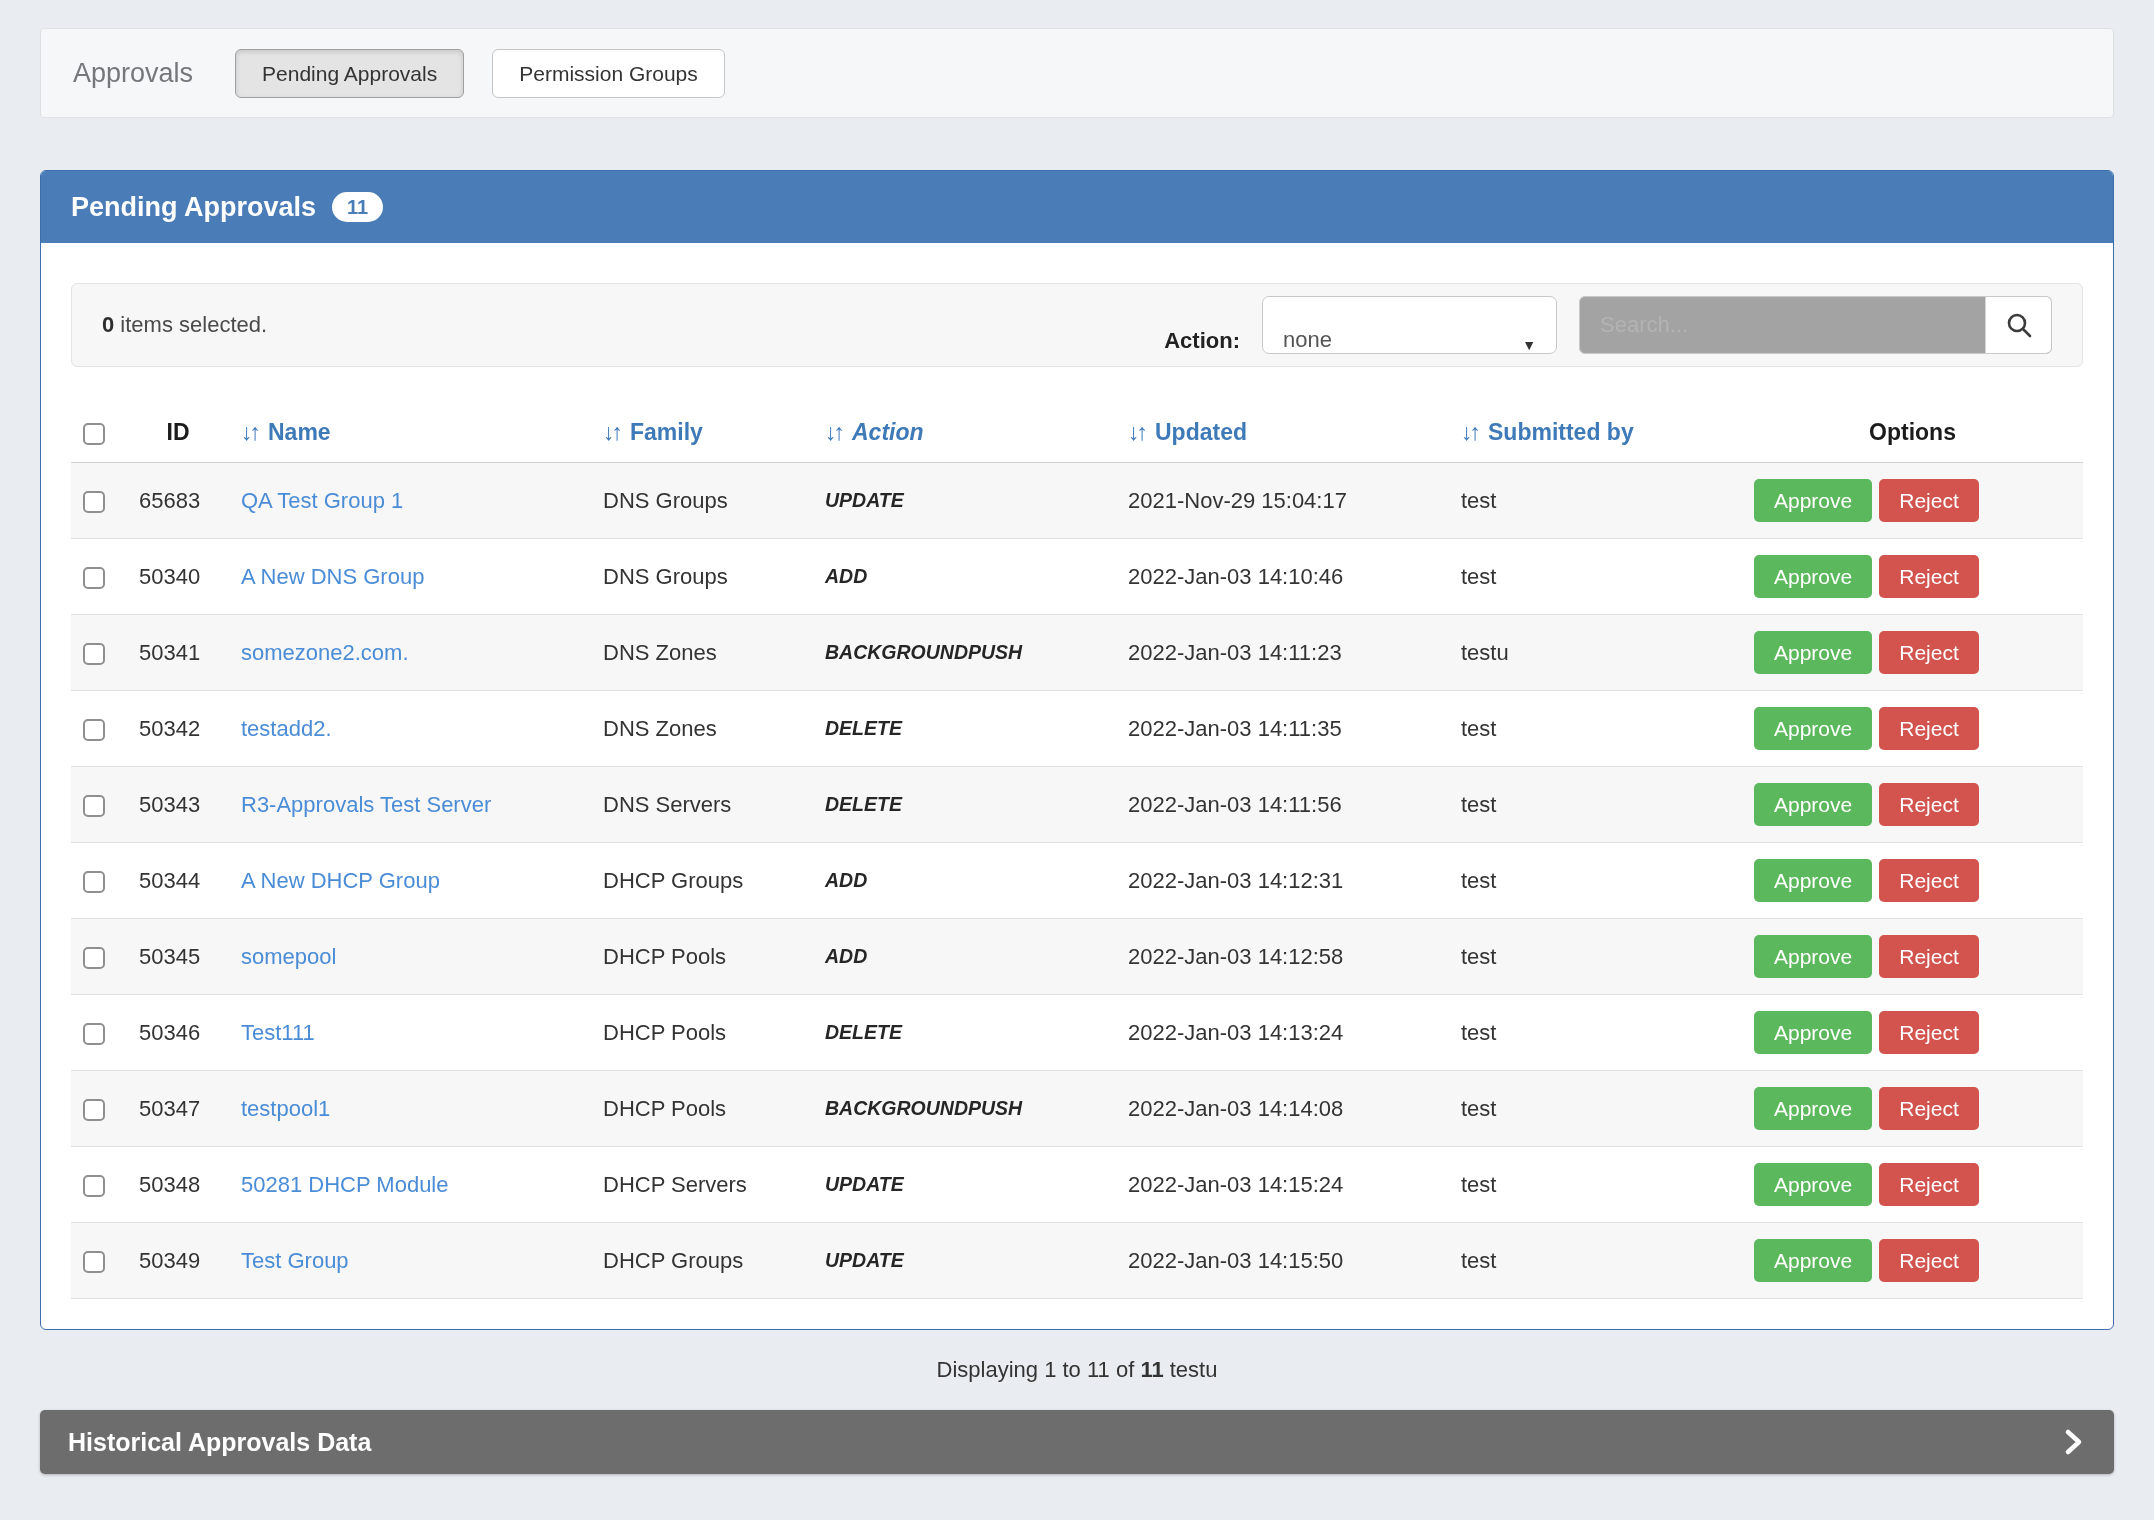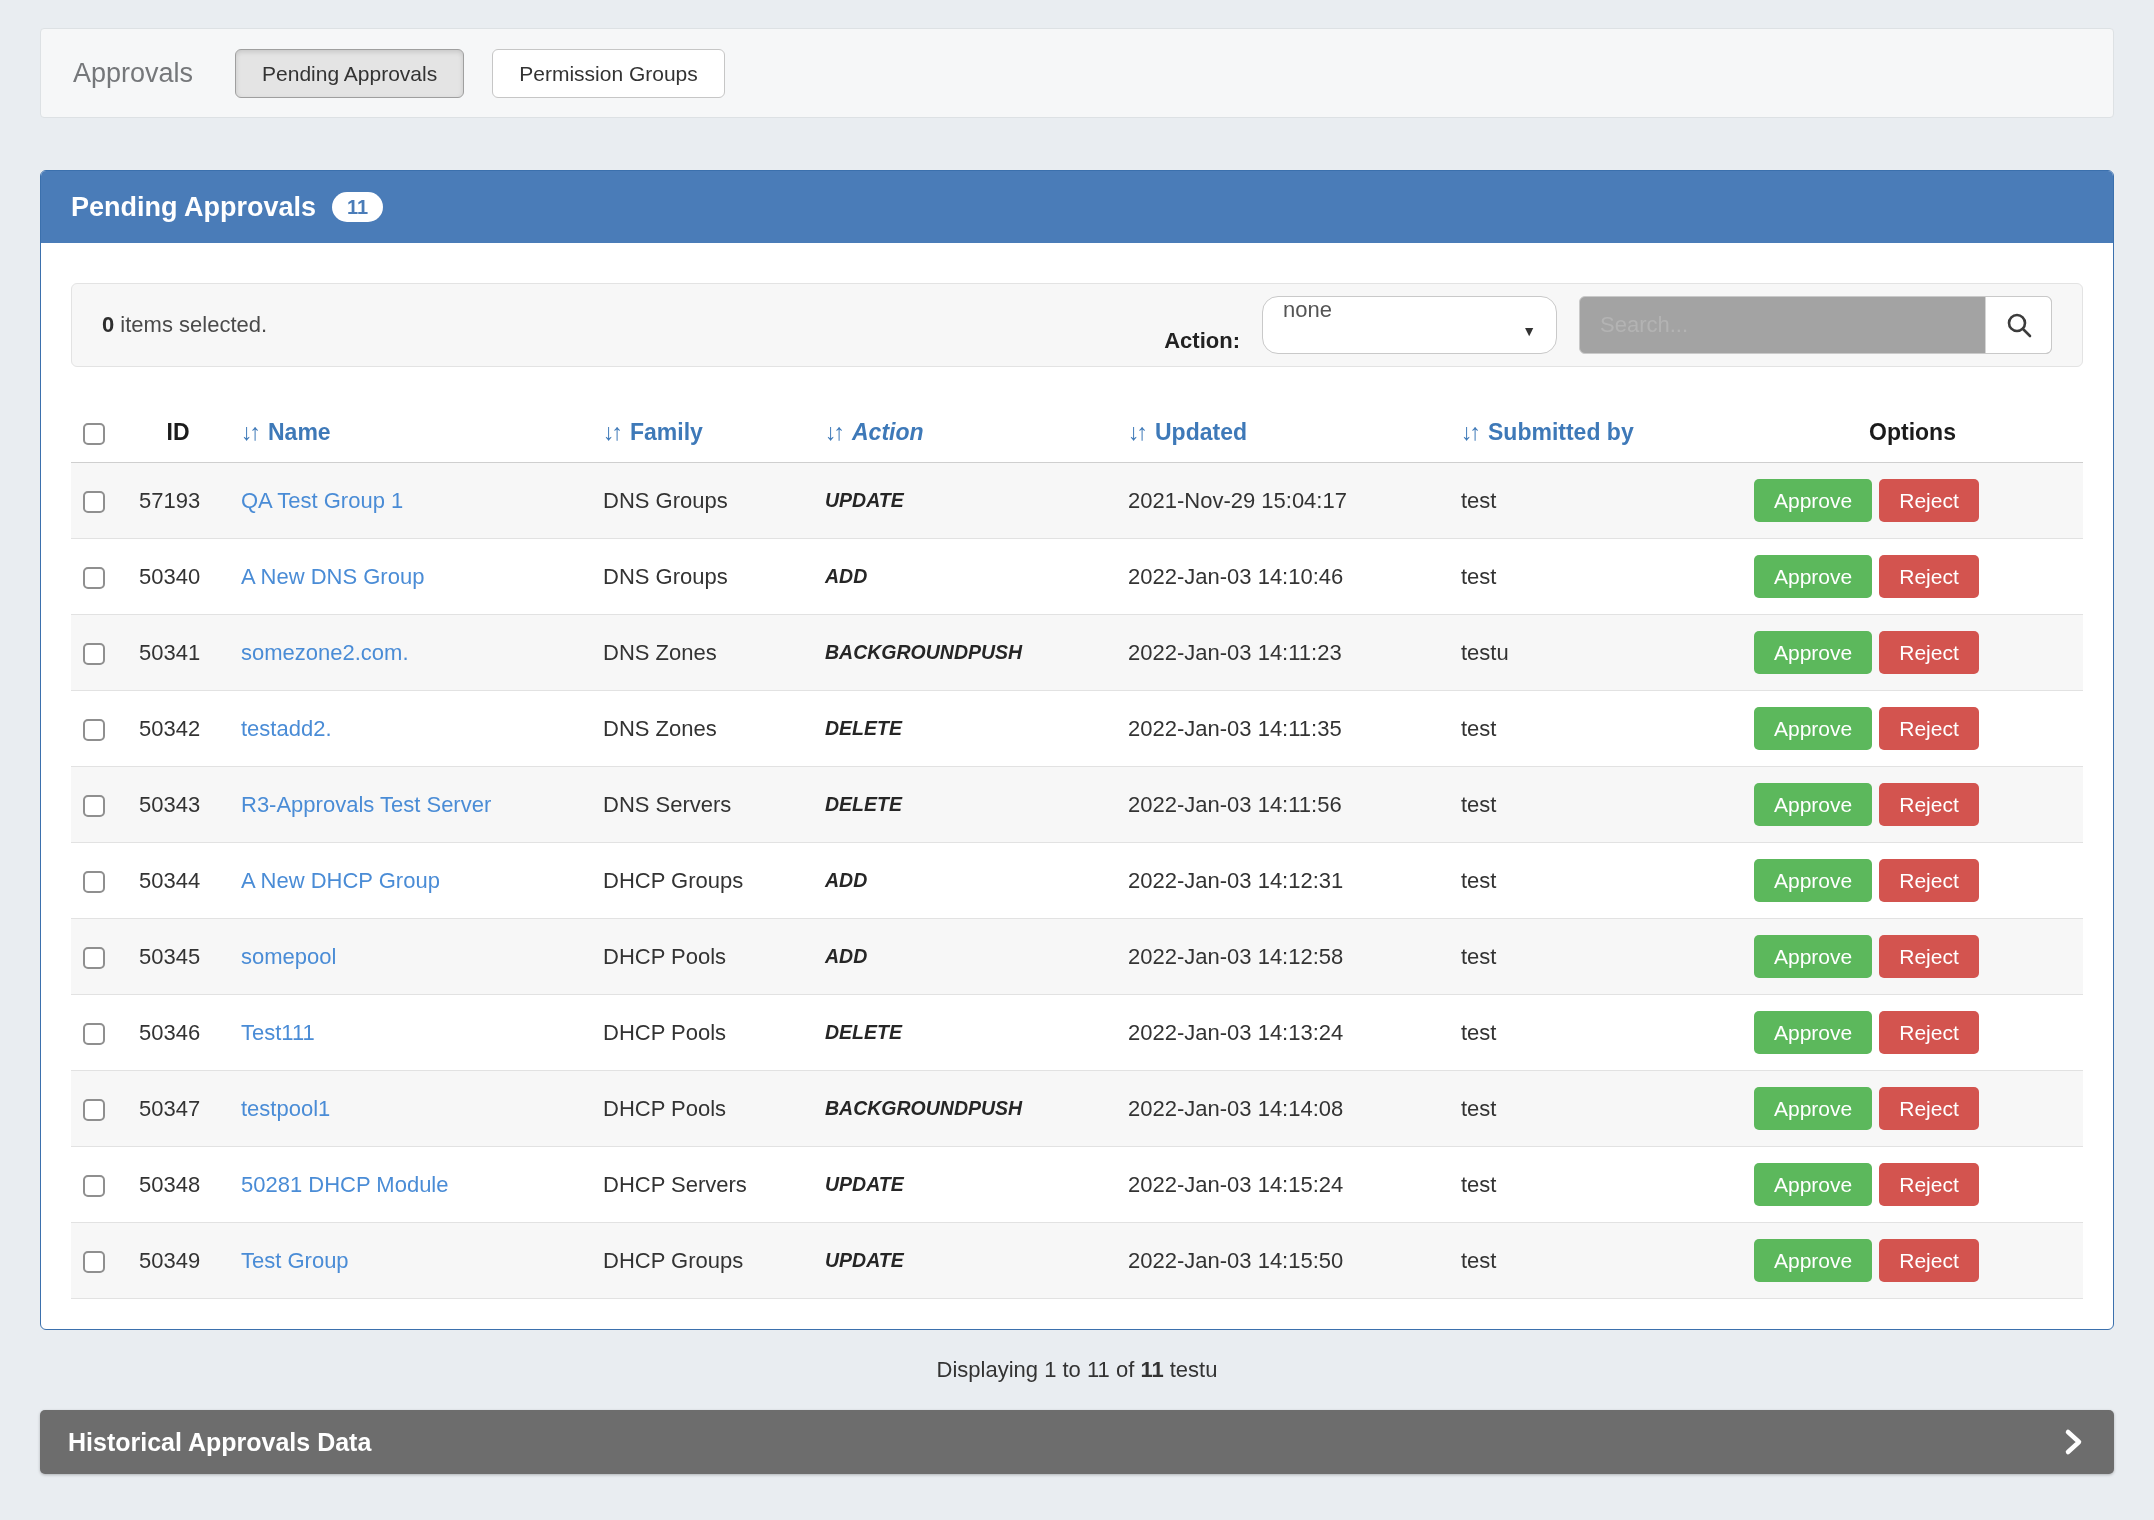--- a/index.html
+++ b/index.html
@@ -66,26 +66,25 @@
     border-radius: 6px;
     display: flex; align-items: center;
     padding: 0 30px;
   }
   .selected-info { font-size: 22px; color: #4a4a4a; }
   .selected-info .sel-count { font-weight: bold; color: #2e2e2e; }
   .toolbar-right { margin-left: auto; display: flex; align-items: center; gap: 22px; }
   .action-label { font-size: 22px; font-weight: bold; color: #222; margin-top: 32px; }
   .select-box {
     width: 295px; height: 58px;
-    background: #fff; border: 1px solid #c9c9c9; border-radius: 16px;
-    display: flex; align-items: flex-start;
+    background: #fff; border: 1px solid #c9c9c9; border-radius: 7px;
+    display: flex; align-items: flex-end;
     padding: 0 20px;
     font-size: 22px; color: #555;
     cursor: pointer;
-    flex-direction: column;
   }
   .select-caret { margin-left: auto; font-size: 14px; color: #333; }
   .search-group {
     width: 473px; height: 58px;
     background: #a3a3a3; border: 1px solid #c9c9c9; border-radius: 6px;
     display: flex; overflow: hidden;
   }
   .search-input {
     flex: 1; min-width: 0;
     border: none; outline: none;
@@ -220,21 +219,21 @@
           <th class="sortable col-family"><span class="sort-glyph">↓↑</span><span>Family</span></th>
           <th class="sortable col-action"><span class="sort-glyph">↓↑</span><span>Action</span></th>
           <th class="sortable col-updated"><span class="sort-glyph">↓↑</span><span>Updated</span></th>
           <th class="sortable col-sub"><span class="sort-glyph">↓↑</span><span>Submitted by</span></th>
           <th class="plain">Options</th>
         </tr>
       </thead>
       <tbody>
           <tr>
     <td class="col-chk"><input type="checkbox" style=""></td>
-    <td class="col-id">57193</td>
+    <td class="col-id">65683</td>
     <td class="col-name"><span class="link">QA Test Group 1</span></td>
     <td class="col-family">DNS Groups</td>
     <td class="action-cell col-action">UPDATE</td>
     <td class="col-updated">2021-Nov-29 15:04:17</td>
     <td class="col-sub">test</td>
     <td>
       <div class="options-cell">
         <button class="btn btn-approve">Approve</button>
         <button class="btn btn-reject">Reject</button>
       </div>

